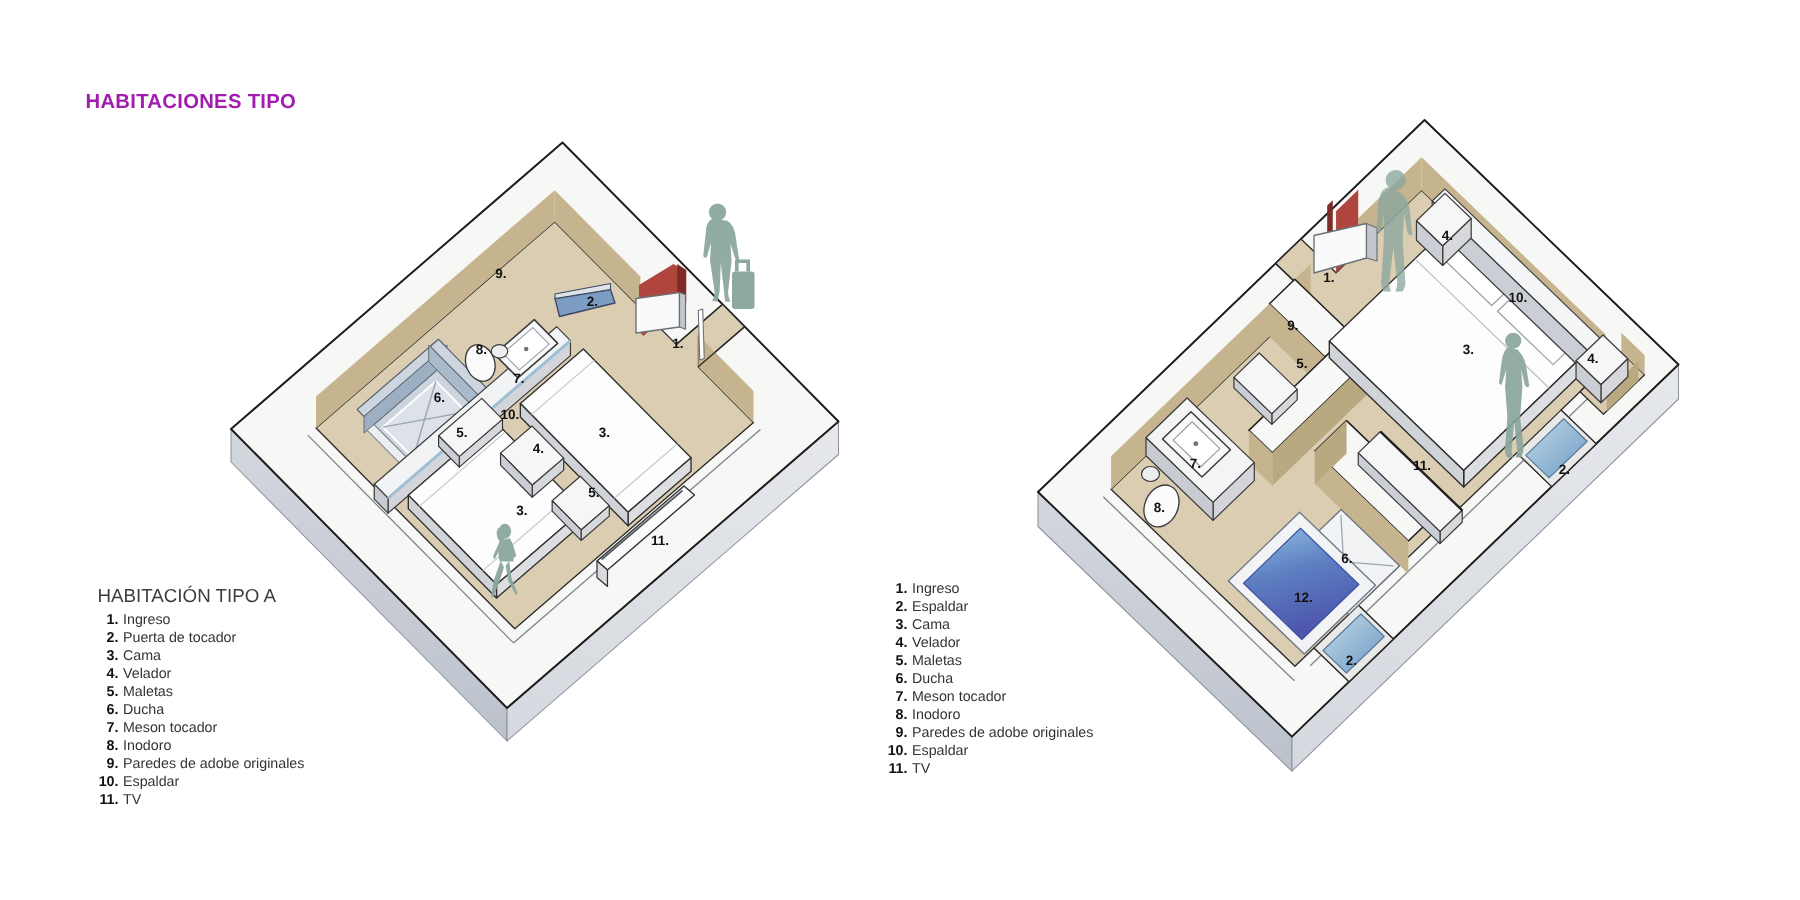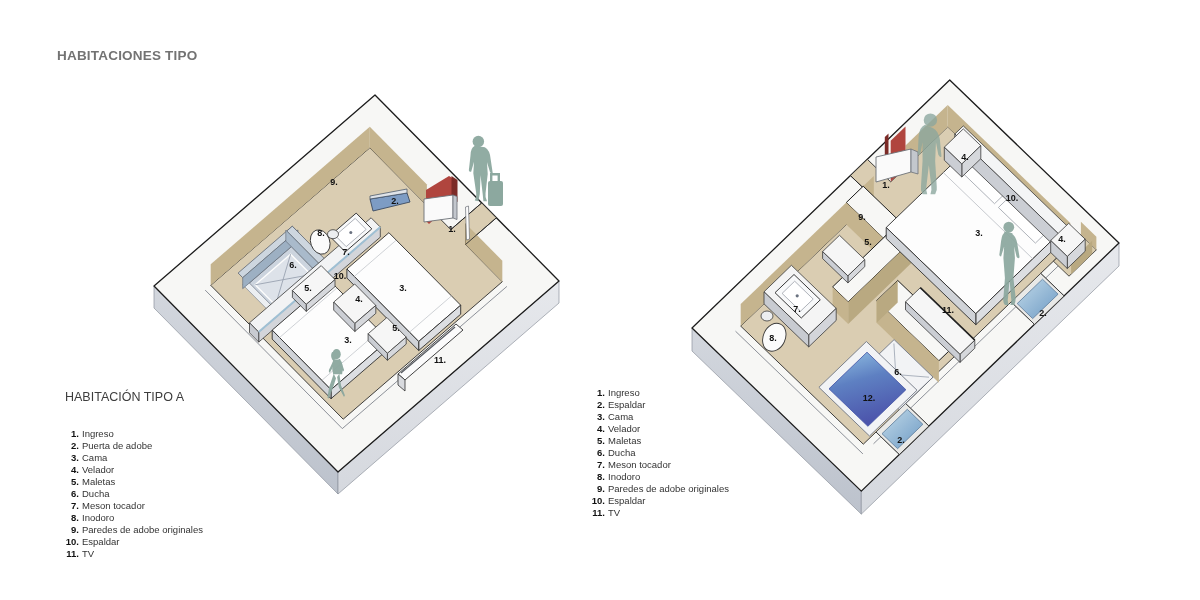--- a/index.html
+++ b/index.html
@@ -1,18 +1,18 @@
 <!DOCTYPE html>
 <html><head><meta charset="utf-8">
 <style>
 html,body{margin:0;padding:0;background:#fff;width:1200px;height:600px;overflow:hidden}
 body{font-family:"Liberation Sans",sans-serif;position:relative}
-.title{position:absolute;left:57px;top:48px;font-size:13.5px;font-weight:bold;color:#737373;letter-spacing:0.2px}
+.title{position:absolute;left:57px;top:60px;font-size:13.5px;font-weight:bold;color:#a21caf;letter-spacing:0.2px}
 .legend{position:absolute;top:387px;width:260px}
-.ltitle{font-size:12.5px;color:#3d3d3d;margin-top:3px;margin-bottom:24px}
+.ltitle{font-size:12.5px;color:#3d3d3d;margin-top:3px;margin-bottom:4px}
 .row{font-size:9.5px;line-height:12px;white-space:nowrap}
 .num{display:inline-block;width:14px;text-align:right;font-weight:bold;color:#111;margin-right:3px}
 .it{color:#333}
 </style></head>
 <body>
 
 <div class="title">HABITACIONES TIPO</div>
 
 <svg width="1200" height="600" style="position:absolute;left:0;top:0">
 <defs>
@@ -268,21 +268,21 @@
 <text x="1043" y="316" font-family="Liberation Sans, sans-serif" font-size="9.0" font-weight="bold" fill="#111" text-anchor="middle">2.</text>
 <text x="898" y="375" font-family="Liberation Sans, sans-serif" font-size="9.0" font-weight="bold" fill="#111" text-anchor="middle">6.</text>
 <text x="869" y="401" font-family="Liberation Sans, sans-serif" font-size="9.0" font-weight="bold" fill="#111" text-anchor="middle">12.</text>
 <text x="901" y="443" font-family="Liberation Sans, sans-serif" font-size="9.0" font-weight="bold" fill="#111" text-anchor="middle">2.</text>
 </g>
 </svg>
 
 <div class="legend" style="left:65px">
     <div class="ltitle">HABITACIÓN TIPO A</div>
     <div class="row"><span class="num">1.</span><span class="it">Ingreso</span></div>
-    <div class="row"><span class="num">2.</span><span class="it">Puerta de adobe</span></div>
+    <div class="row"><span class="num">2.</span><span class="it">Puerta de tocador</span></div>
     <div class="row"><span class="num">3.</span><span class="it">Cama</span></div>
     <div class="row"><span class="num">4.</span><span class="it">Velador</span></div>
     <div class="row"><span class="num">5.</span><span class="it">Maletas</span></div>
     <div class="row"><span class="num">6.</span><span class="it">Ducha</span></div>
     <div class="row"><span class="num">7.</span><span class="it">Meson tocador</span></div>
     <div class="row"><span class="num">8.</span><span class="it">Inodoro</span></div>
     <div class="row"><span class="num">9.</span><span class="it">Paredes de adobe originales</span></div>
     <div class="row"><span class="num">10.</span><span class="it">Espaldar</span></div>
     <div class="row"><span class="num">11.</span><span class="it">TV</span></div>
   </div>

